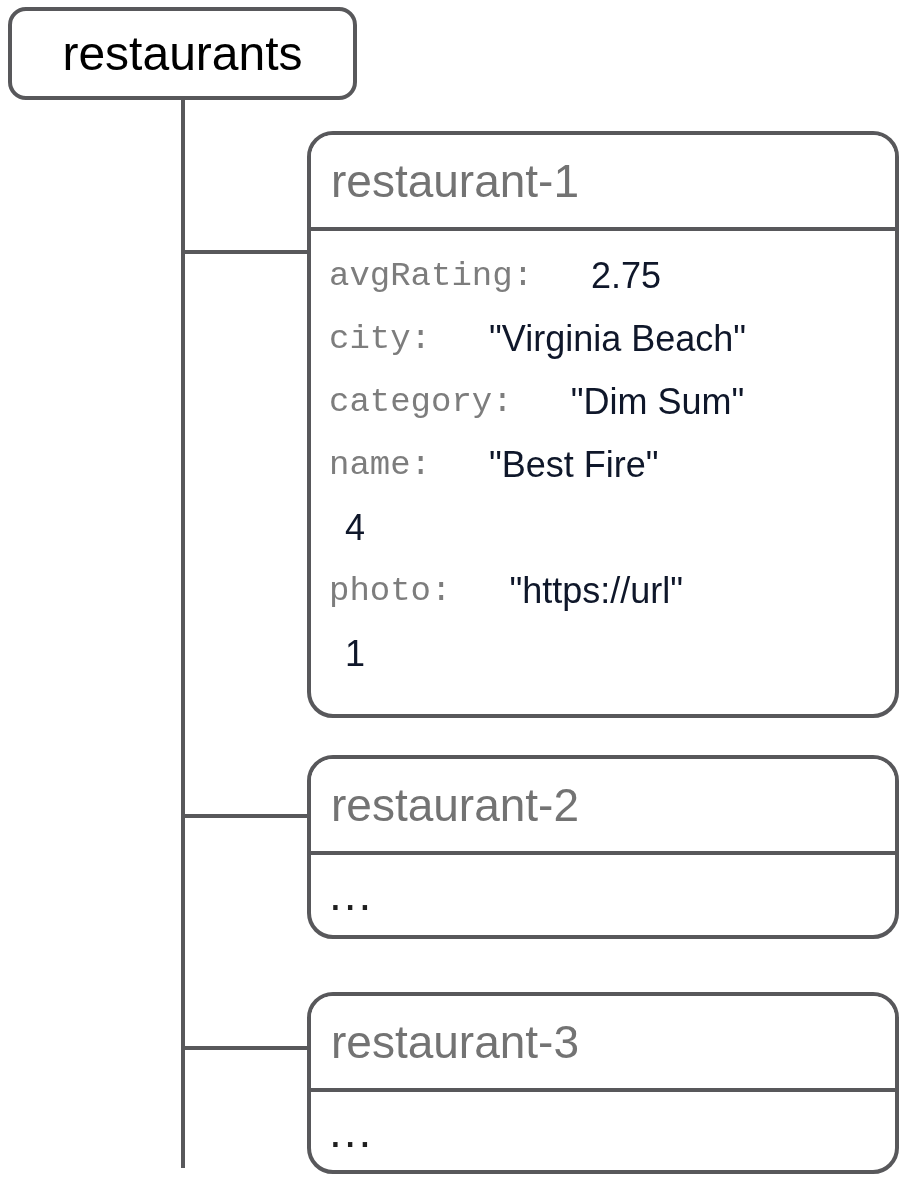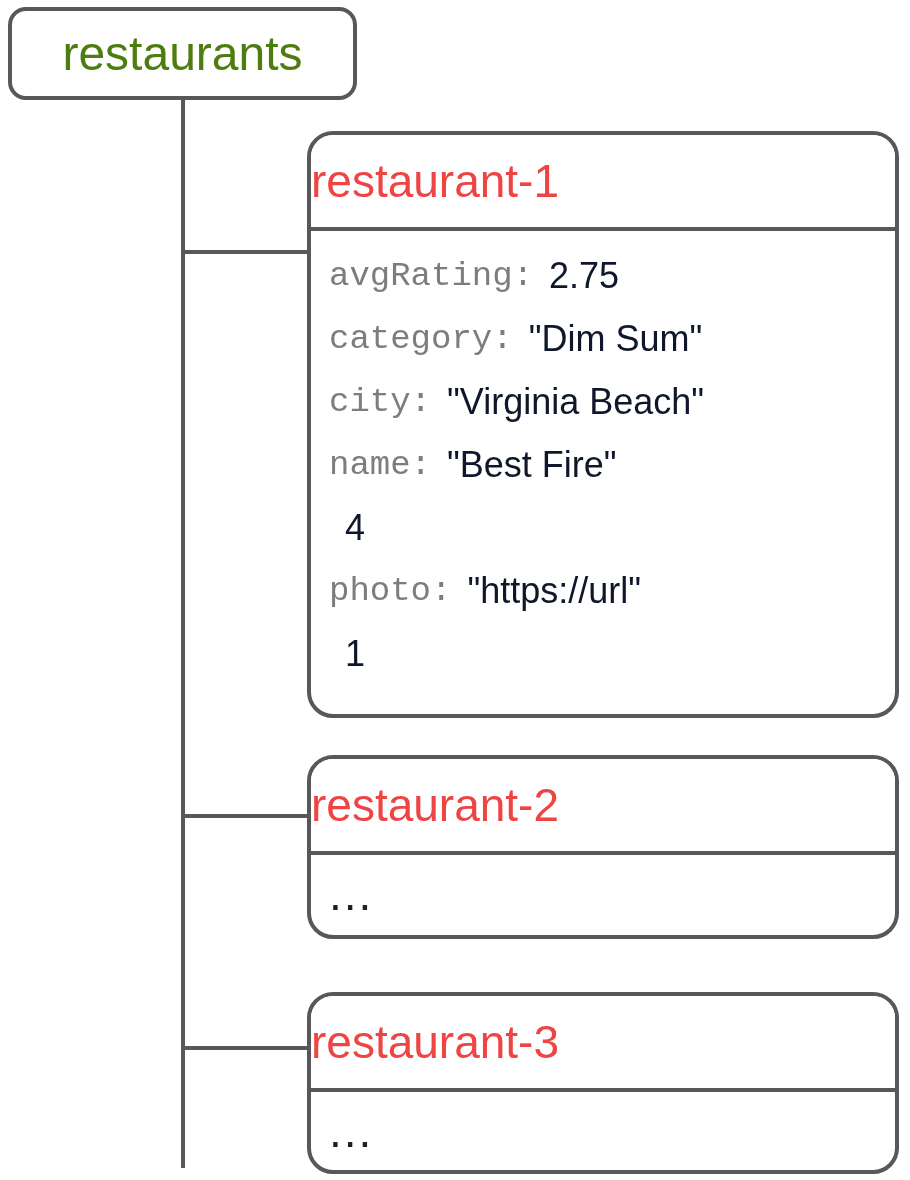--- a/index.html
+++ b/index.html
@@ -23,21 +23,21 @@
     width: 349px;
     height: 93px;
     box-sizing: border-box;
     border: 4px solid #58585b;
     border-radius: 18px;
     background: #ffffff;
     display: flex;
     align-items: center;
     justify-content: center;
     font-size: 48px;
-    color: #4d7c0f;
+    color: #000000;
     z-index: 2;
   }
   
   .trunk {
     position: absolute;
     left: 181px;
     top: 100px;
     width: 4px;
     height: 1068px;
     background: #58585b;
@@ -67,33 +67,35 @@
     z-index: 2;
   }
   .card-1 { top: 131px; height: 587px; }
   .card-2 { top: 755px; height: 184px; }
   .card-3 { top: 984px; height: 182px; margin-top: 8px; }
   .card-header {
     height: 92px;
     border-bottom: 4px solid #58585b;
     display: flex;
     align-items: center;
+    padding-left: 20px;
     font-size: 46px;
-    color: #ef4444;
+    color: #737373;
     background: #ffffff;
   }
   .card-body {
     padding: 13px 0 0 0;
   }
   .field-row {
     height: 63px;
     display: flex;
     align-items: center;
     padding-left: 18px;
     white-space: nowrap;
+    gap: 42px;
   }
   .field-key {
     font-family: "Liberation Mono", "DejaVu Sans Mono", monospace;
     font-size: 34px;
     color: #7d7d7d;
   }
   .field-value {
     font-family: "Liberation Sans", sans-serif;
     font-size: 36px;
     color: #0f172a;
@@ -124,26 +126,26 @@
   <div class="branch branch-3"></div>
 
   <div class="card card-1">
     <div class="card-header">restaurant-1</div>
     <div class="card-body">
       <div class="field-row">
         <span class="field-key">avgRating:</span>
         <span class="field-value">2.75</span>
       </div>
       <div class="field-row">
+        <span class="field-key">city:</span>
+        <span class="field-value">"Virginia Beach"</span>
+      </div>
+      <div class="field-row">
         <span class="field-key">category:</span>
         <span class="field-value">"Dim Sum"</span>
-      </div>
-      <div class="field-row">
-        <span class="field-key">city:</span>
-        <span class="field-value">"Virginia Beach"</span>
       </div>
       <div class="field-row">
         <span class="field-key">name:</span>
         <span class="field-value">"Best Fire"</span>
       </div>
       <div class="field-row">
         <span class="field-value">4</span>
       </div>
       <div class="field-row">
         <span class="field-key">photo:</span>

